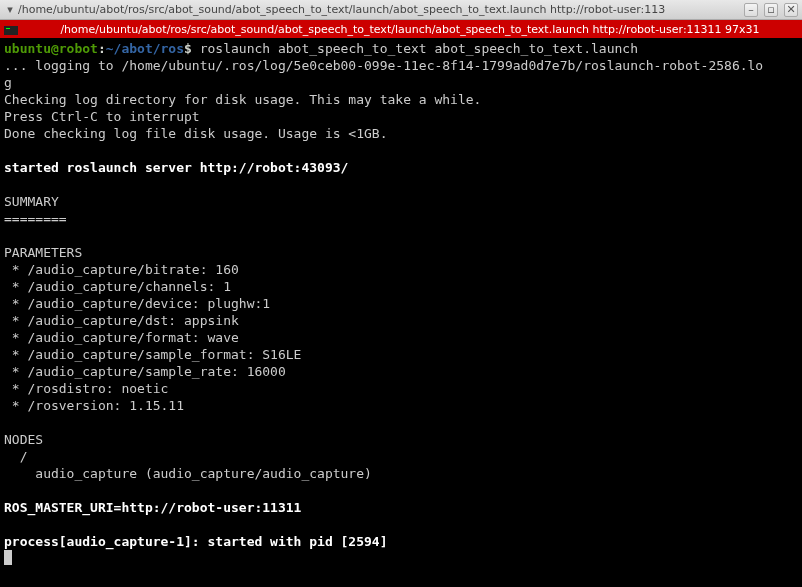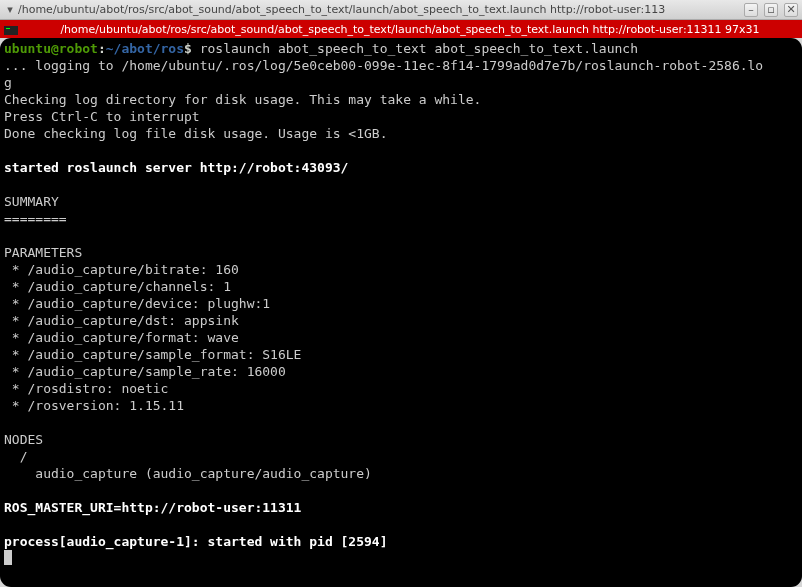--- a/index.html
+++ b/index.html
@@ -80,21 +80,20 @@
   }
   .terminal {
     flex: 1;
     background: #000;
     padding: 2px 4px;
     color: #ccc;
     font-size: 13px;
     line-height: 17px;
     white-space: pre;
     overflow: hidden;
-    border-radius: 11px;
   }
   .prompt-user { color: #4e9a06; font-weight: bold; }
   .prompt-path { color: #3465a4; font-weight: bold; }
   .prompt-sep  { color: #d3d7cf; font-weight: bold; }
   .bold { font-weight: bold; color: #fff; }
   .cursor {
     display:inline-block;
     width: 8px;
     height: 15px;
     background: #ccc;

